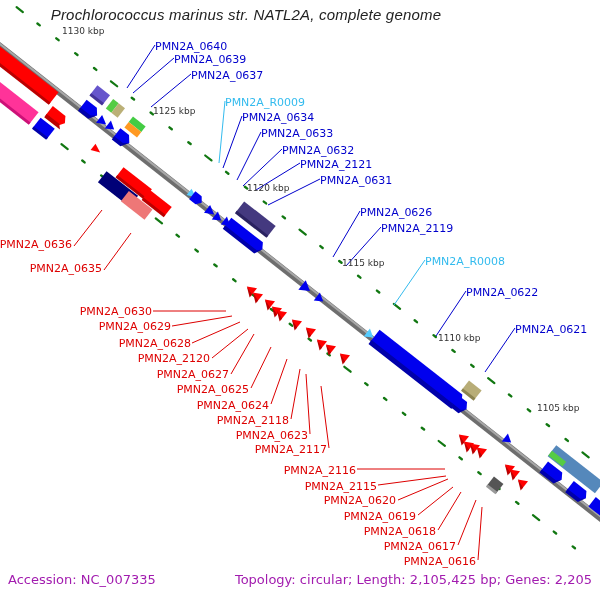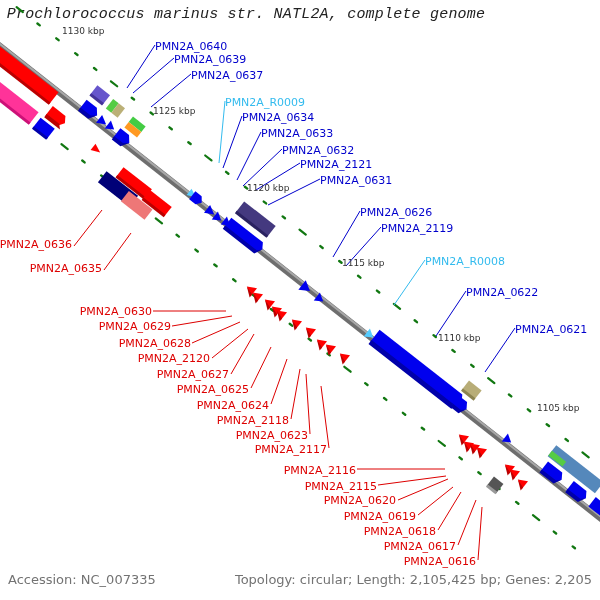--- a/index.html
+++ b/index.html
@@ -1,19 +1,19 @@
 <!DOCTYPE html>
 <html><head>
 <meta charset="utf-8">
 <style>
   html, body { margin:0; padding:0; background:#ffffff; }
   body { width:600px; height:600px; position:relative; overflow:hidden; font-family:"DejaVu Sans", sans-serif; }
   #map { position:absolute; left:0; top:0; width:600px; height:600px; }
-  .title { position:absolute; left:0; top:6px; width:492px; text-align:center; font-style:italic; font-size:15px; color:#222; font-family:Liberation Mono, monospace; letter-spacing:0.2px; }
-  .footer { position:absolute; top:572px; font-size:13px; color:#737373; font-family:"DejaVu Sans", sans-serif; }
+  .title { position:absolute; left:0; top:6px; width:492px; text-align:center; font-style:italic; font-size:15px; color:#222; font-family:Liberation Sans, sans-serif; letter-spacing:0.2px; }
+  .footer { position:absolute; top:572px; font-size:13px; color:#a21caf; font-family:"DejaVu Sans", sans-serif; }
   .footer.left { left:8px; }
   .footer.right { right:8px; }
   svg text { font-family:"DejaVu Sans", sans-serif; }
 </style>
 </head>
 <body>
 
 <div class="title">Prochlorococcus marinus str. NATL2A, complete genome</div>
 
 <svg id="map" viewBox="0 0 600 600" xmlns="http://www.w3.org/2000/svg">

